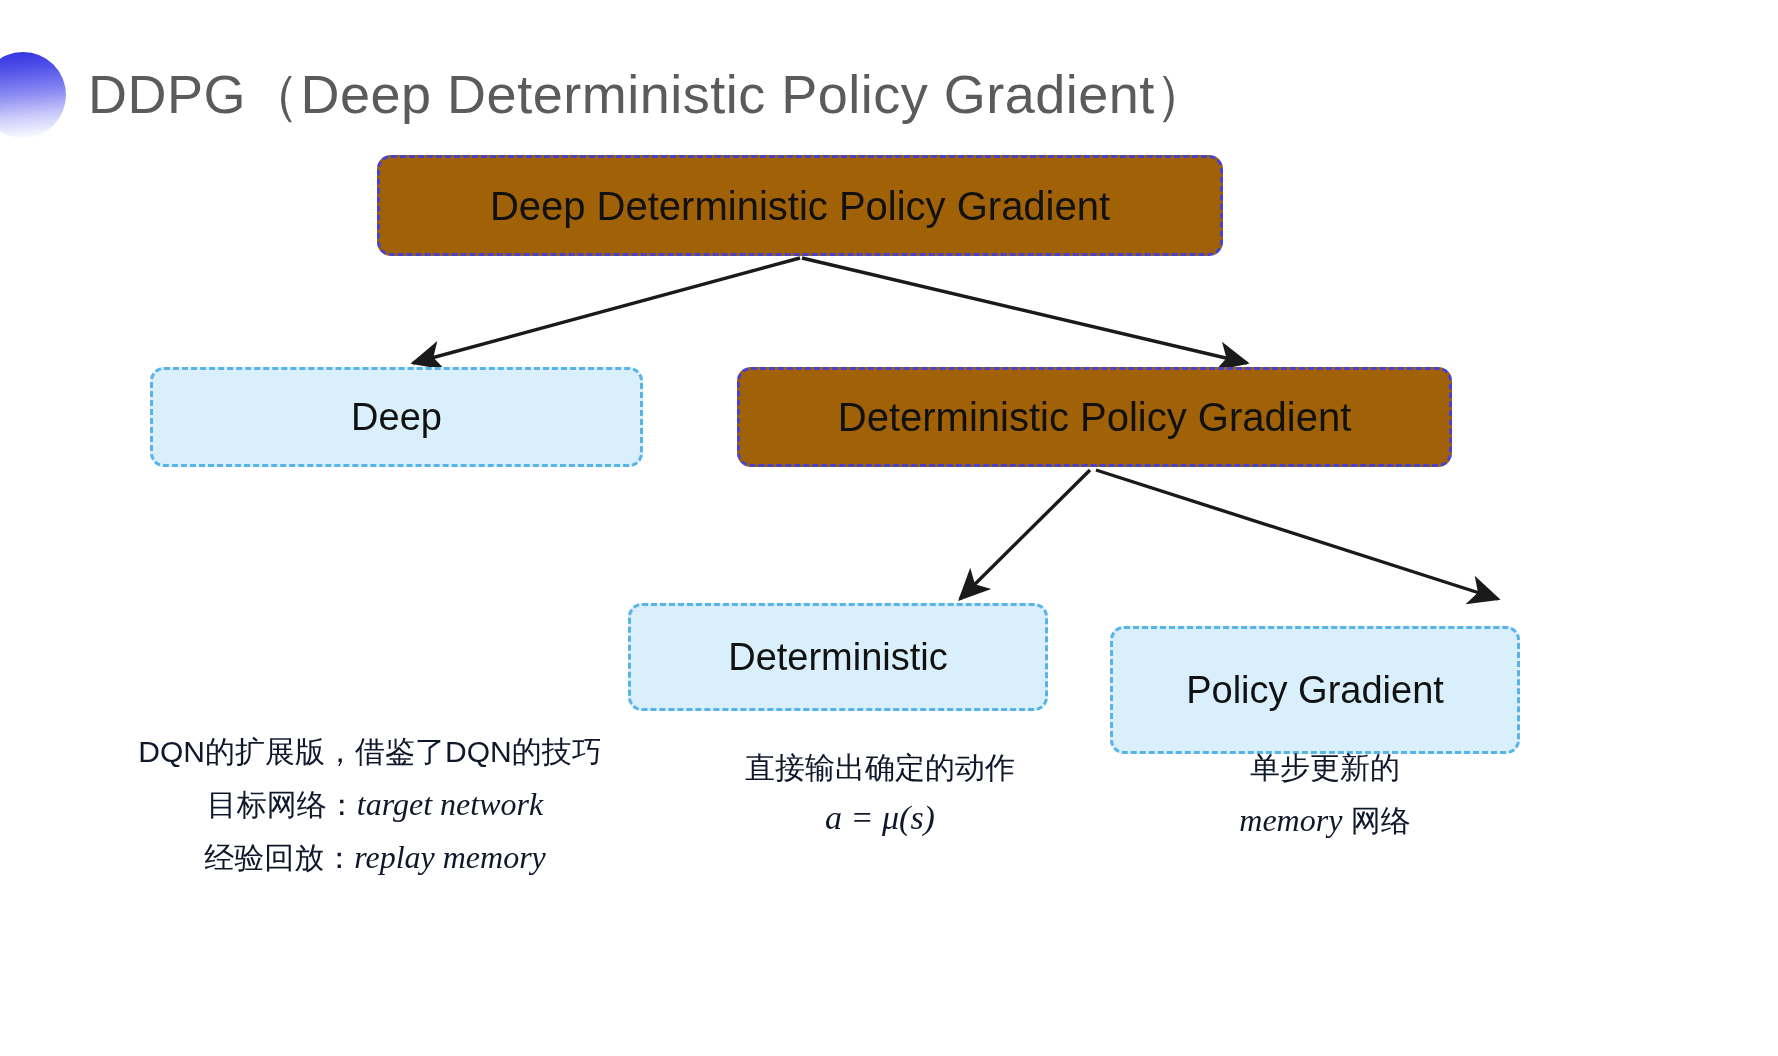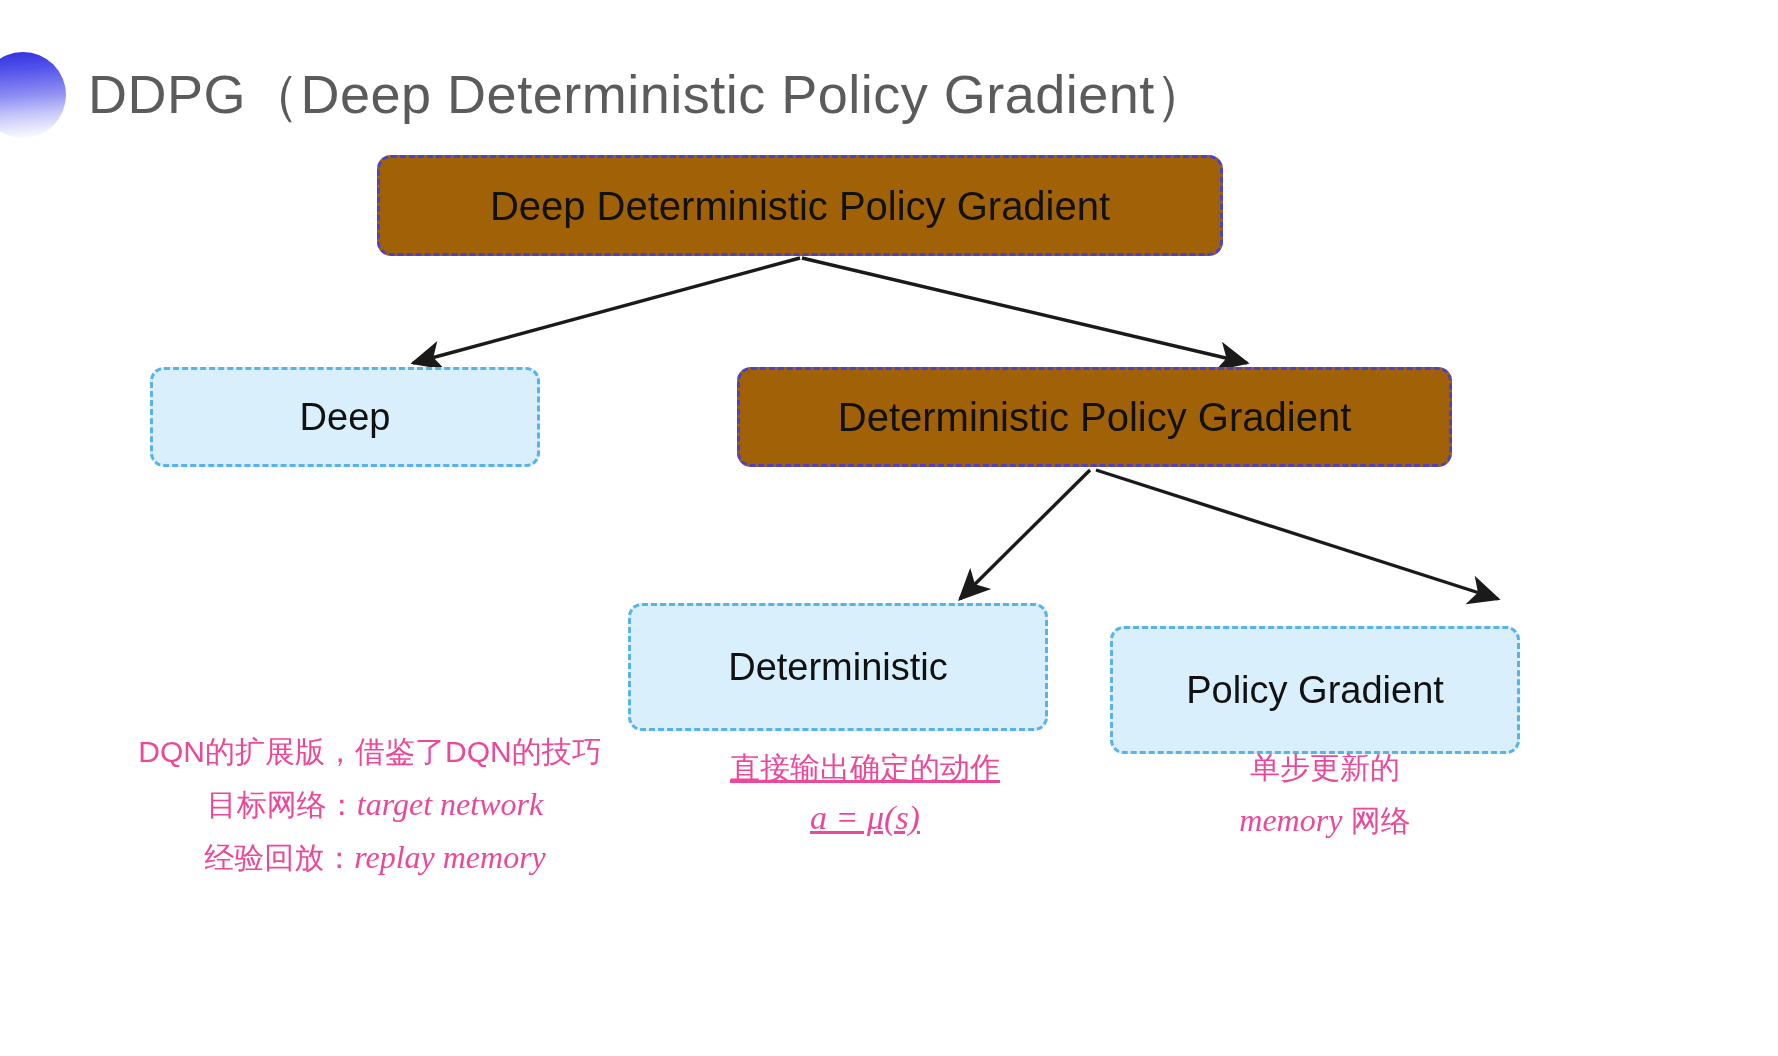--- a/index.html
+++ b/index.html
@@ -75,32 +75,32 @@
   .node.purple {
     background: #a16207;
     border: 3px dashed #4a42cf;
   }
   .node.blue {
     background: #d9effc;
     border: 3px dashed #57b3e8;
   }
 
   #node-root   { left: 377px; top: 155px; width: 846px; height: 101px; }
-  #node-deep   { left: 150px; top: 367px; width: 390px; height: 100px; }
+  #node-deep   { left: 150px; top: 367px; width: 493px; height: 100px; }
   #node-dpg    { left: 737px; top: 367px; width: 715px; height: 100px; }
-  #node-det    { left: 628px; top: 603px; width: 420px; height: 128px; }
+  #node-det    { left: 628px; top: 603px; width: 420px; height: 108px; }
   #node-pg     { left: 1110px; top: 626px; width: 410px; height: 128px; align-items: center; }
 
   #node-root .node-label { font-size: 40px; }
   #node-dpg  .node-label { font-size: 40px; }
 
   
   .caption {
     position: absolute;
-    color: #ec4899;
+    color: #0f172a;
     text-align: center;
   }
   .cap-line {
     font-size: 30px;
     line-height: 52px;
     white-space: nowrap;
     font-family: "Liberation Sans", sans-serif;
   }
   .ital {
     font-family: Liberation Serif, serif;
@@ -112,21 +112,21 @@
     font-style: italic;
     font-size: 34px;
     line-height: 48px;
     white-space: nowrap;
   }
 
   #caption-deep { left: 90px; top: 726px; width: 560px; }
   #caption-deep .cap-line { text-align: center; }
   #caption-deep .indent { padding-left: 10px; }
 
-  #caption-det  { left: 685px; top: 742px; width: 360px; text-decoration: underline; }
+  #caption-det  { left: 700px; top: 742px; width: 360px; }
   #caption-pg   { left: 1150px; top: 742px; width: 350px; }
 </style>
 </head>
 <body>
 
 <div id="slide">
 
   <div id="title-bullet"></div>
   <div id="title">DDPG（Deep Deterministic Policy Gradient）</div>
 

